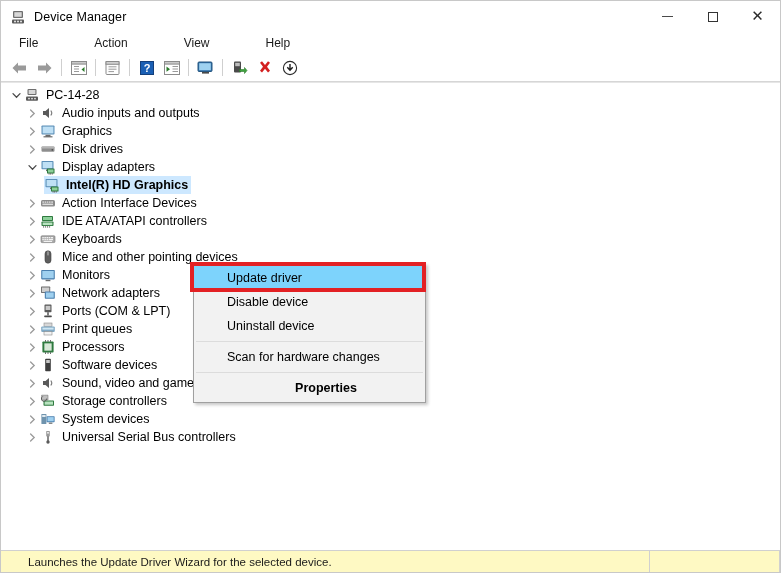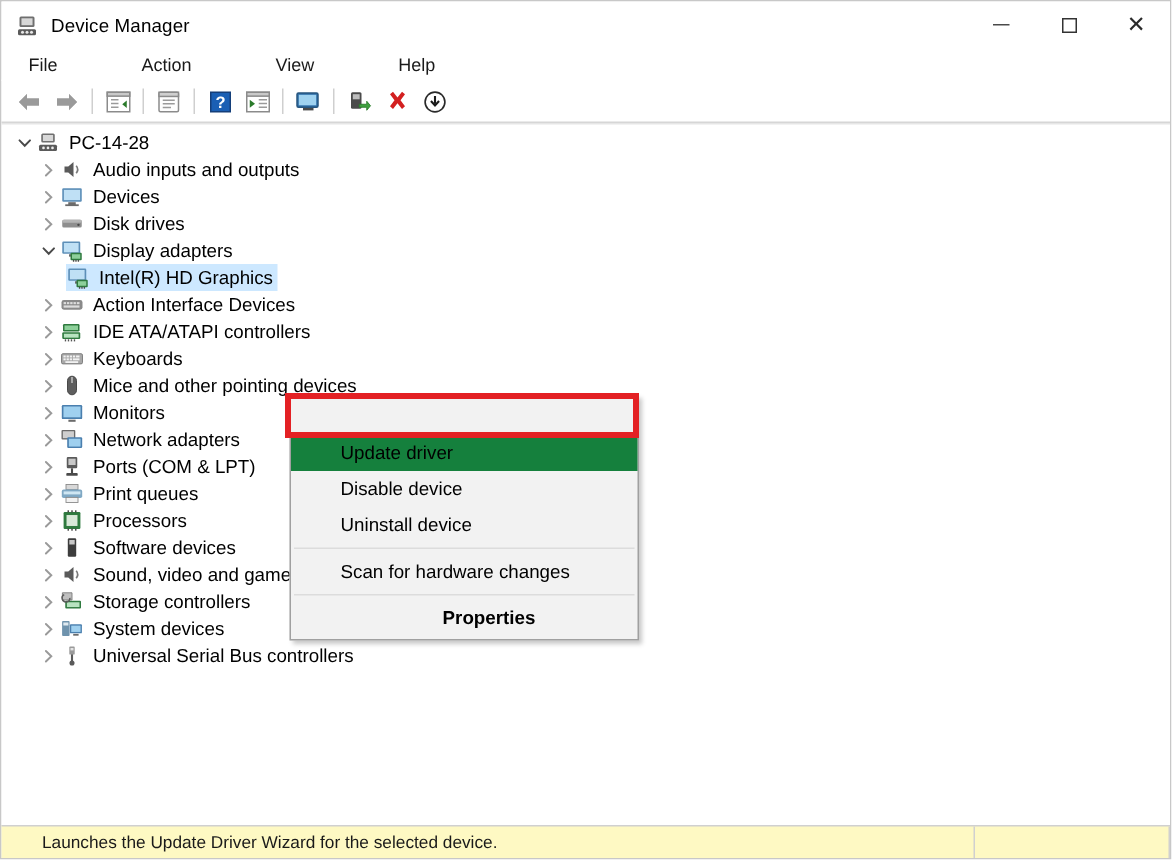--- a/index.html
+++ b/index.html
@@ -95,21 +95,21 @@
   }
   .chev svg { display: block; }
   .ico {
     width: 16px; height: 16px; flex: none;
     margin-right: 5px; position: relative;
   }
   .label-wrap { display: flex; align-items: center; padding: 1px 3px 1px 0; }
   .lbl { padding-left: 1px; }
   .ind0 { padding-left: 7px; }
   .ind1 { padding-left: 23px; }
-  .ind2 { padding-left: 43px; }
+  .ind2 { padding-left: 43px; font-weight: bold; }
   
   .statusbar {
     height: 22px; min-height: 22px;
     background: #fef9c3;
     border-top: 1px solid #d0d0d0;
     display: flex; align-items: stretch;
     font-size: 11.5px; color: #1a1a1a; padding-left: 20px;
   }
   .sb-main { flex: 1 1 auto; display: flex; align-items: center; padding-left: 7px; border-right: 1px solid #d0d0d0; }
   .sb-mid  { width: 130px; border-right: 1px solid #d0d0d0; }
@@ -124,21 +124,21 @@
     box-shadow: 2px 2px 3px rgba(0,0,0,.22);
     z-index: 40;
     padding: 2px 0;
   }
   .ctx-item {
     height: 24px; display: flex; align-items: center;
     font-size: 12.5px; color: #000000;
     padding-left: 33px;
     position: relative;
   }
-  .ctx-item.hl { background: #15803d; margin-top: 24px; }
+  .ctx-item.hl { background: #7dd3fc; }
   .ctx-item.bold { font-weight: bold; justify-content: center; }
   .ctx-sep { height: 1px; background: #dcdcdc; margin: 3px 2px 3px 2px; }
   .redbox {
     position: absolute;
     left: 189px; top: 179px;
     width: 236px; height: 30px;
     border: 4px solid #e32124;
     z-index: 50;
     pointer-events: none;
   }
@@ -322,21 +322,21 @@
         </div>
         <div class="label-wrap">
           <div class="ico">
             <svg width="16" height="16" viewBox="0 0 16 16">
               <rect x="1.5" y="2.5" width="13" height="9" rx=".8" fill="#5d8fb8"></rect>
               <rect x="2.6" y="3.6" width="10.8" height="6.8" fill="#bfe0f5"></rect>
               <rect x="5.5" y="11.8" width="5" height="2" fill="#6b6b6b"></rect>
               <rect x="3.5" y="13.2" width="9" height="1.2" fill="#6b6b6b"></rect>
             </svg>
           </div>
-          <span class="lbl">Devices</span>
+          <span class="lbl">Graphics</span>
         </div>
       </div>
 
       <div class="row ind1">
         <div class="chev">
           <svg width="9" height="9" viewBox="0 0 9 9">
               <path d="M2.6 1 L6.2 4.5 L2.6 8" stroke="#9a9a9a" stroke-width="1.3" fill="none" stroke-linecap="round"></path>
             </svg>
         </div>
         <div class="label-wrap">

